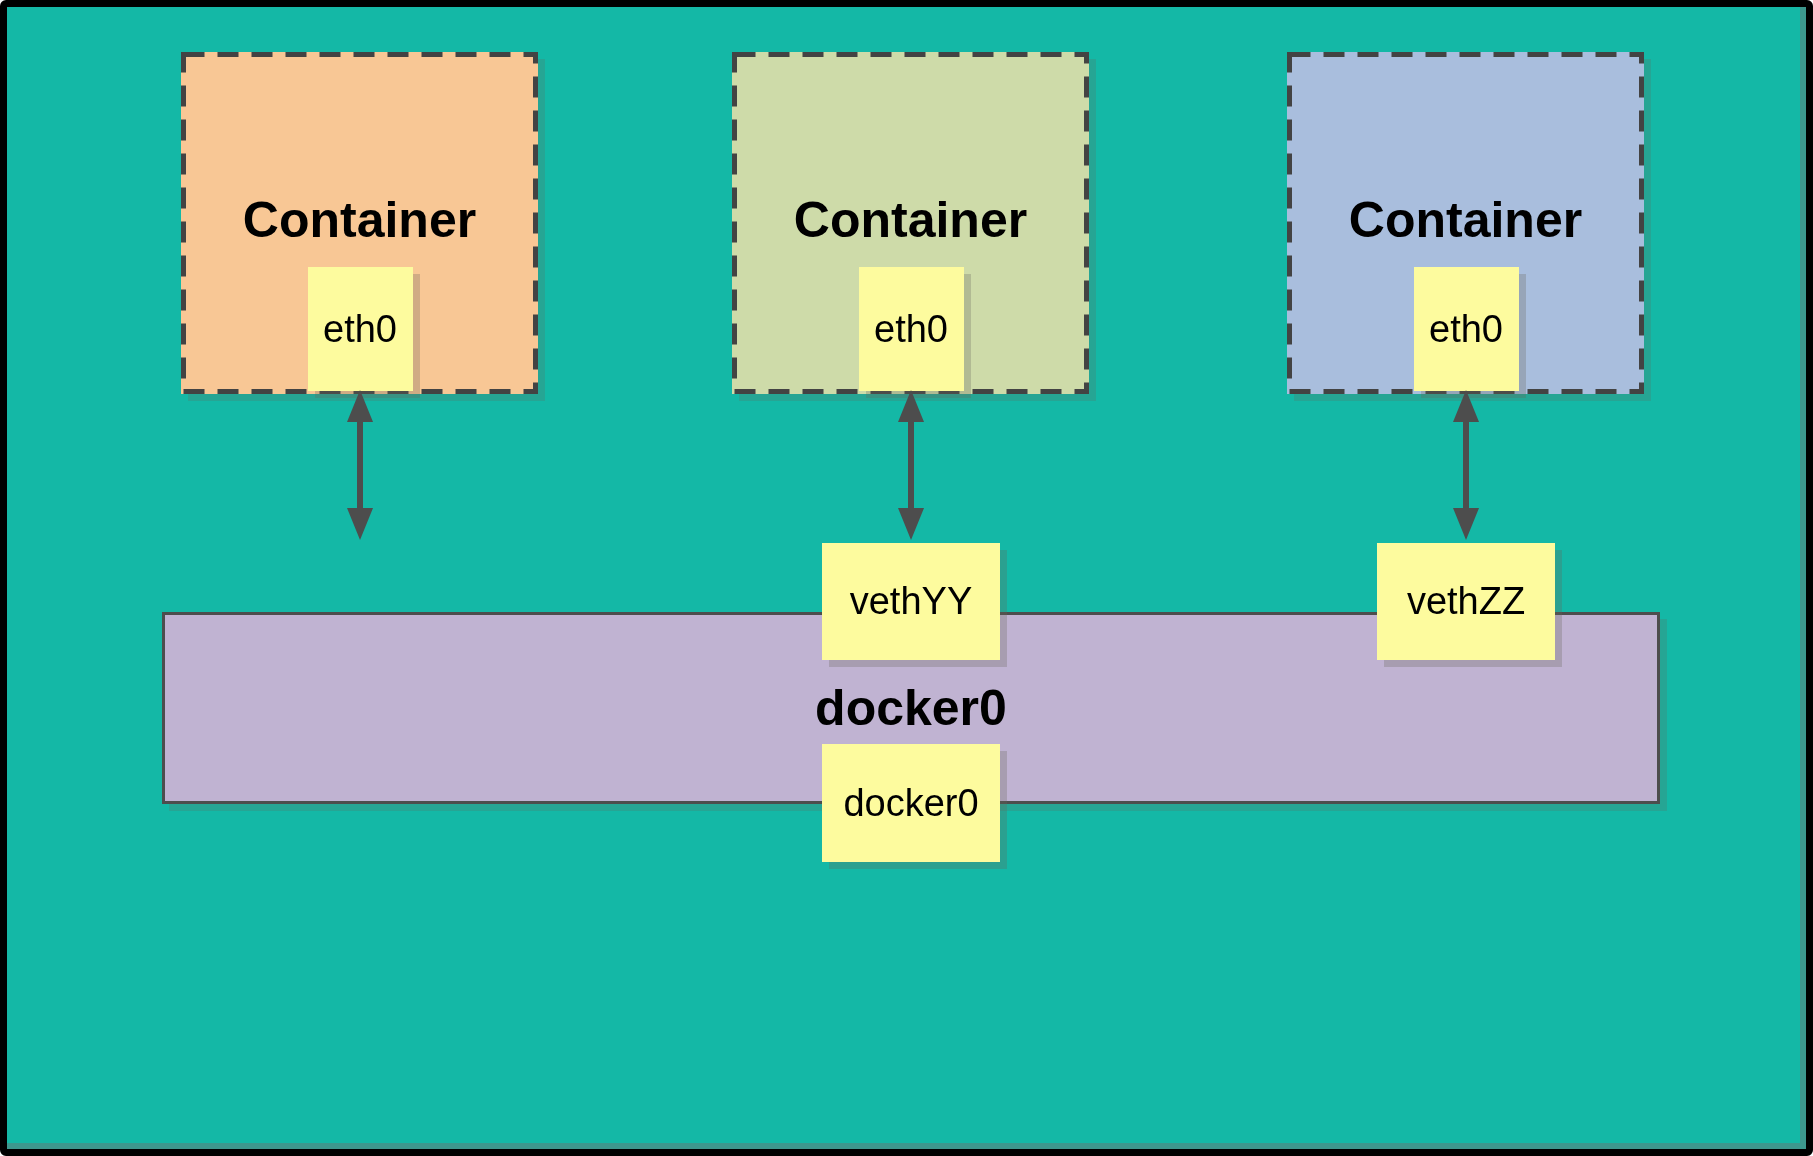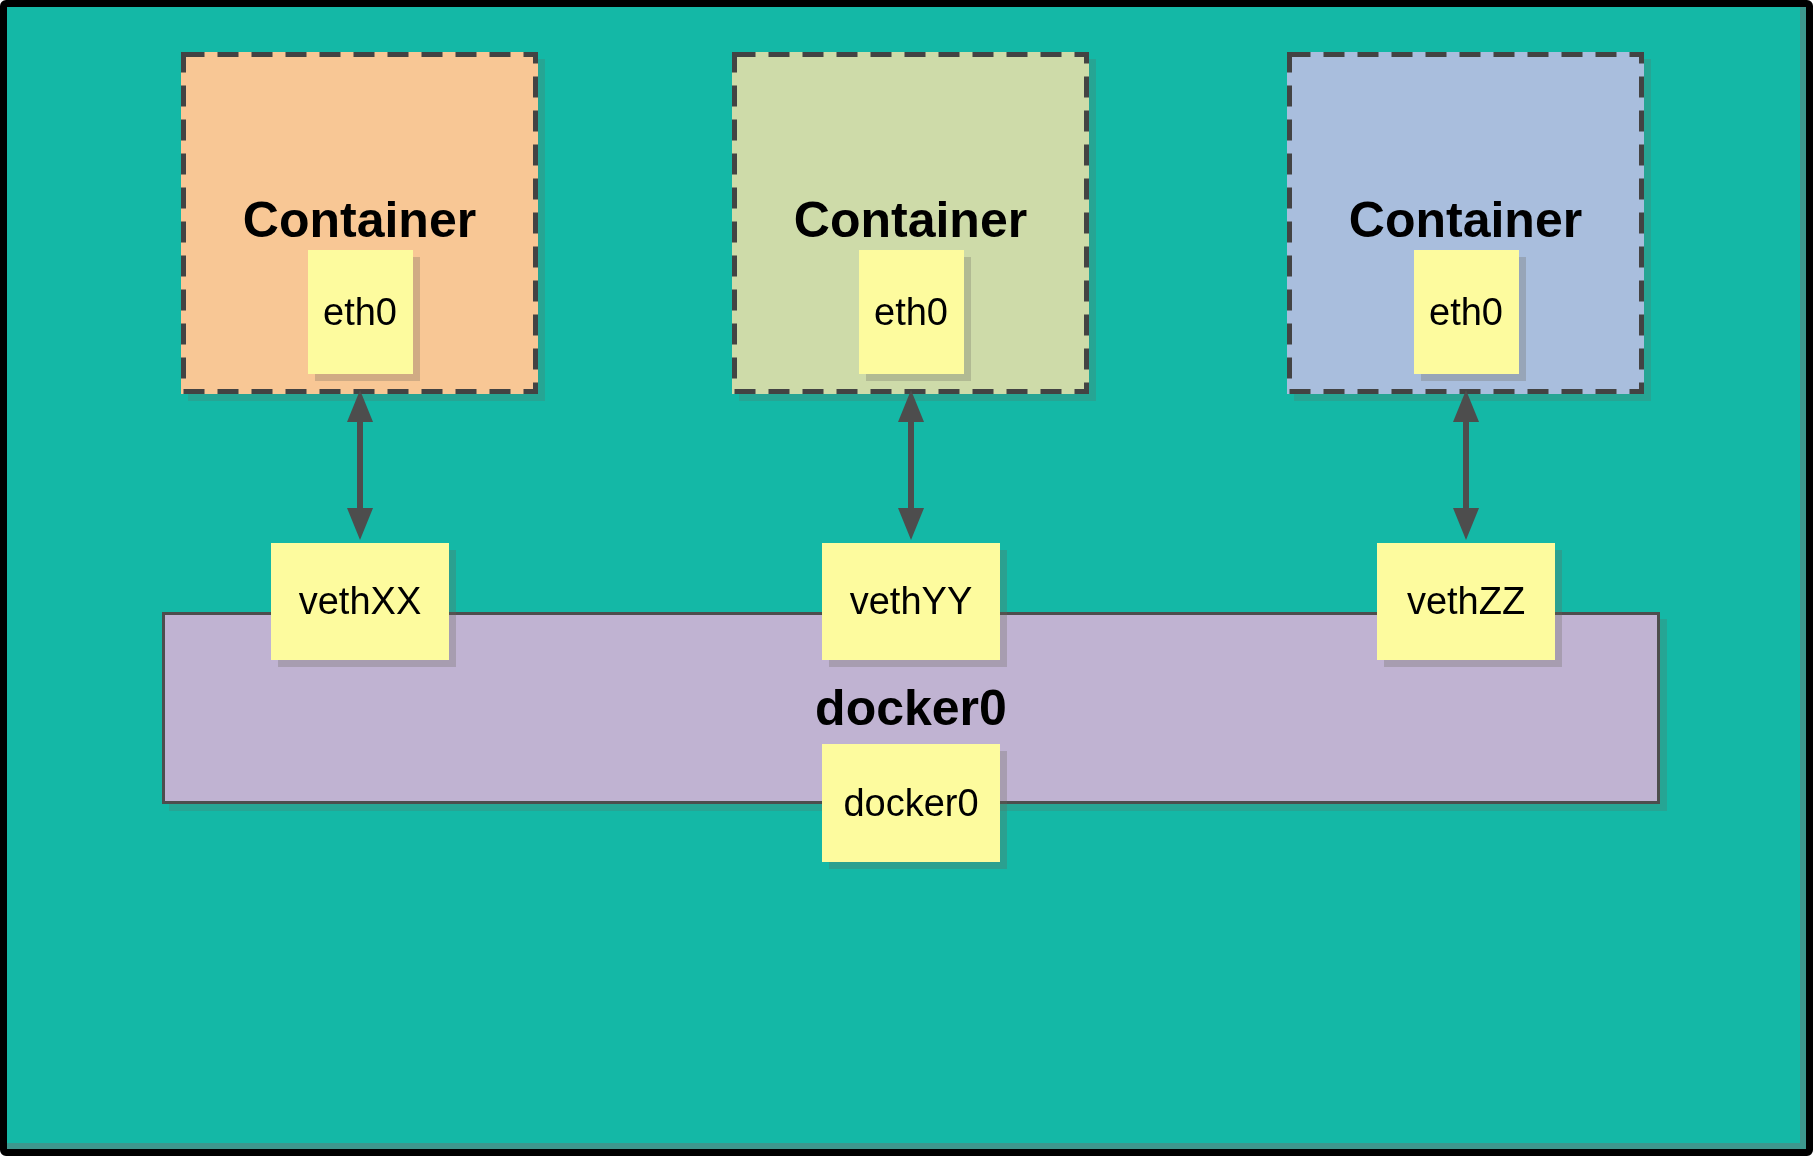--- a/index.html
+++ b/index.html
@@ -55,21 +55,21 @@
     display: flex;
     align-items: center;
     justify-content: center;
     color: #000000;
     font-size: 38px;
     box-shadow: 7px 7px 0 rgba(105,100,88,0.28);
   }
   .eth-box {
     left: 50%;
     margin-left: -52px;
-    top: 198px;
+    top: 215px;
     width: 105px;
     height: 124px;
   }
   .veth-box {
     top: 536px;
     width: 178px;
     height: 117px;
     z-index: 3;
   }
   .veth-box.v1 { left: 264px; }
@@ -183,23 +183,20 @@
     <line x1="22" y1="26" x2="22" y2="126" stroke="#4D4D4D" stroke-width="6"></line>
     <polygon points="22,1 35,33 9,33" fill="#4D4D4D"></polygon>
     <polygon points="22,151 35,119 9,119" fill="#4D4D4D"></polygon>
   </svg>
   <svg class="conn-arrow a3" viewBox="0 0 44 152">
     <line x1="22" y1="26" x2="22" y2="126" stroke="#4D4D4D" stroke-width="6"></line>
     <polygon points="22,1 35,33 9,33" fill="#4D4D4D"></polygon>
     <polygon points="22,151 35,119 9,119" fill="#4D4D4D"></polygon>
   </svg>
 
-  <div class="note veth-box v1" style="background-color: rgb(253, 251, 158);">
-    <span>vethXX</span>
-  </div>
   <div class="note veth-box v3" style="background-color: rgb(253, 251, 158);">
     <span>vethZZ</span>
   </div>
   <div class="note veth-box v2" style="background-color: rgb(253, 251, 158);">
     <span>vethYY</span>
   </div>
 
   <div class="bridge-bar" style="background-color: rgb(192, 179, 210);"></div>
   <div class="bridge-title">docker0</div>
   <div class="note bridge-iface-box" style="background-color: rgb(253, 251, 158);">

